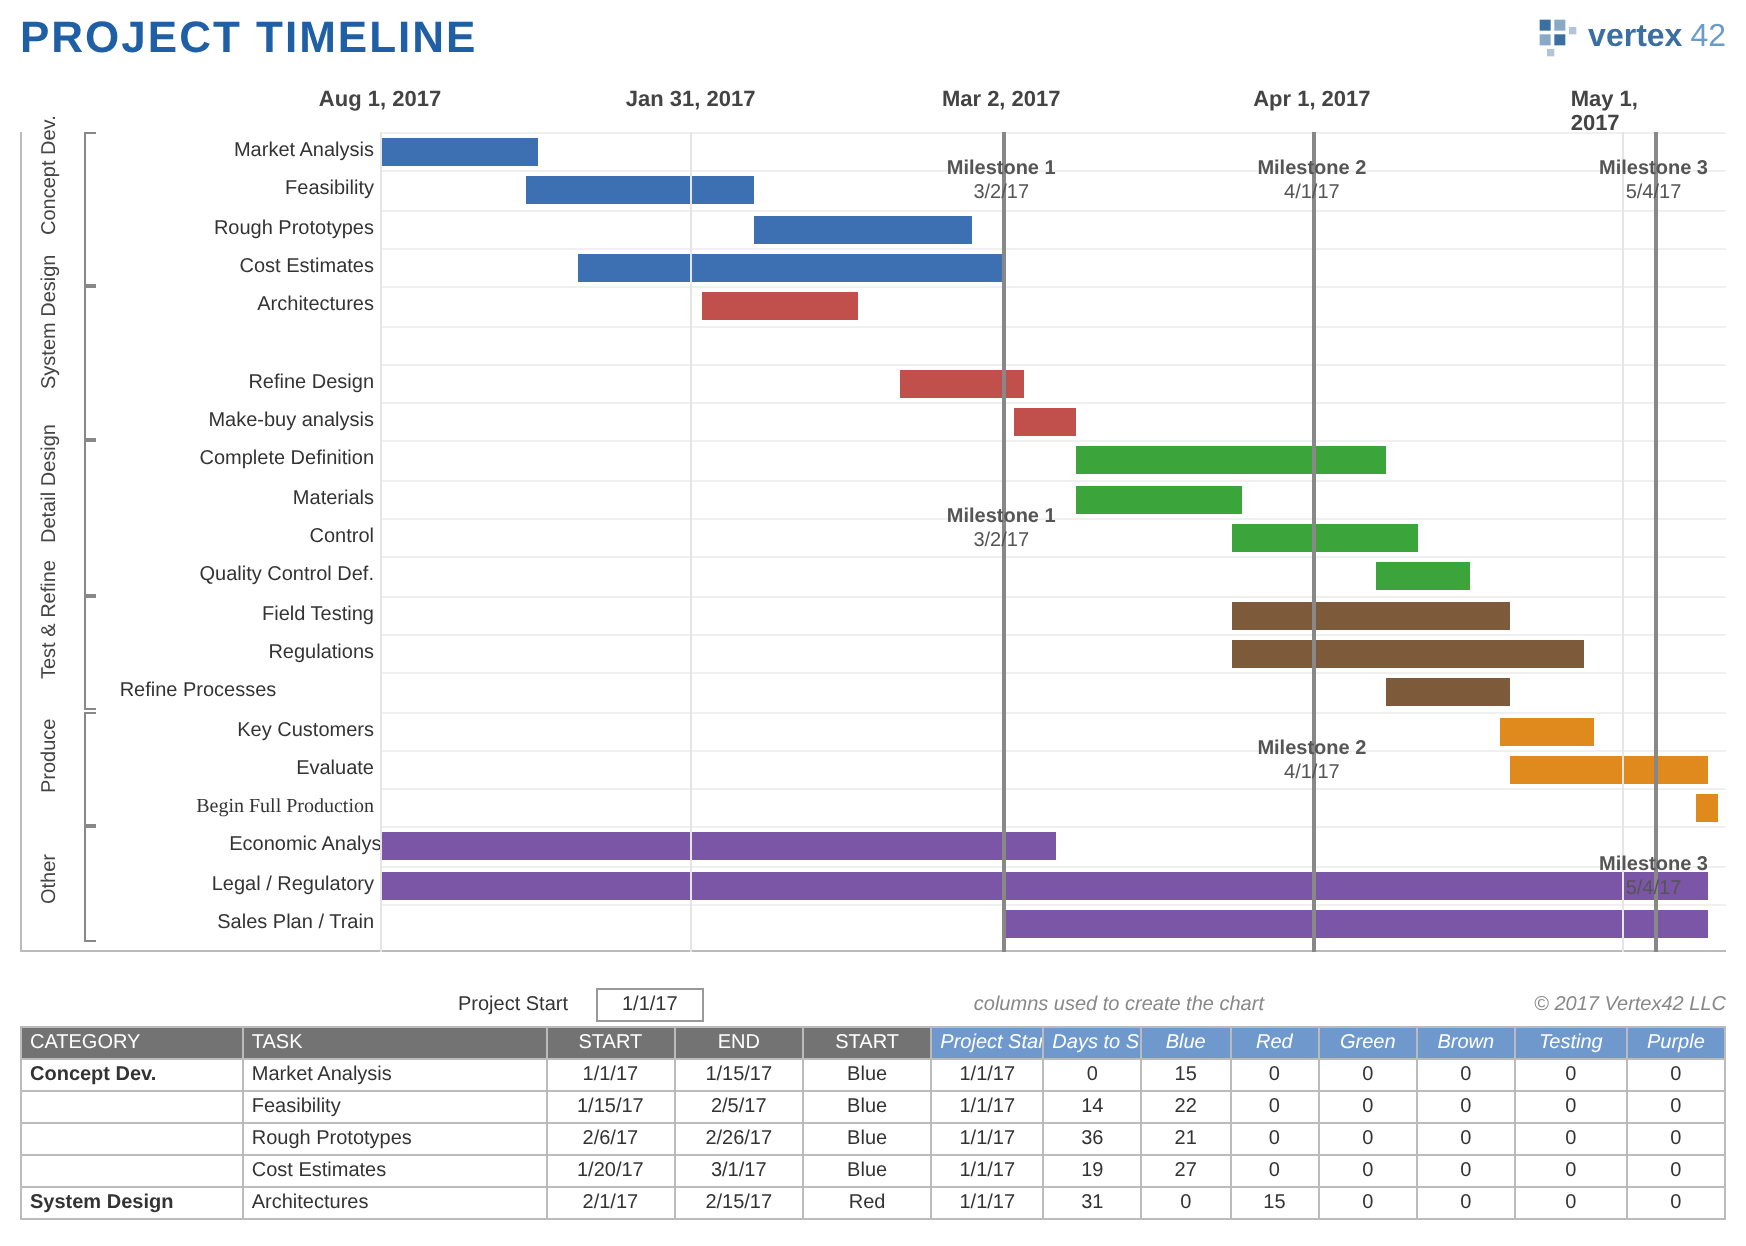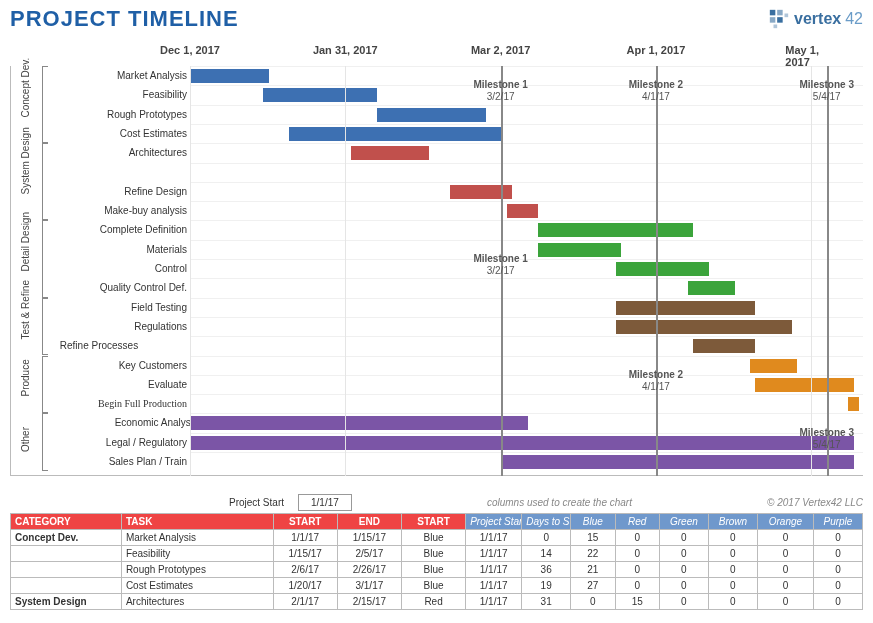--- a/index.html
+++ b/index.html
@@ -27,21 +27,21 @@
   .group-bracket { position: absolute; left: 32px; width: 6px; border-left: 1px solid #888; border-top: 1px solid #888; border-bottom: 1px solid #888; }
 
   .meta-row { display: flex; align-items: center; gap: 8px; margin: 4px 10px 0 10px; font-size: 10px; }
   .meta-row .label { width: 280px; text-align: right; font-weight: normal; padding-right: 6px; }
   .meta-row .box { border: 1px solid #999; padding: 2px 12px; }
   .meta-row .note { flex: 1; text-align: center; font-style: italic; color: #888; }
   .meta-row .copy { color: #888; font-style: italic; }
 
   table { border-collapse: collapse; width: calc(100% - 20px); margin: 2px 10px 0 10px; font-size: 10px; table-layout: fixed; }
   th, td { border: 1px solid #bbb; padding: 2px 4px; text-align: center; overflow: hidden; white-space: nowrap; }
-  thead th { background: #ef4444; color: #fff; font-weight: bold; }
+  thead th { background: #737373; color: #fff; font-weight: normal; }
   thead th.light { background: #6f98cc; font-weight: normal; font-style: italic; }
   .cat-cell { text-align: left; font-weight: bold; background: #fff; }
   .task-cell { text-align: left; }
   col.c1 { width: 95px; } col.c2 { width: 130px; } col.c3 { width: 55px; } col.c4 { width: 55px; } col.c5 { width: 55px; }
   col.c6 { width: 48px; } col.c7 { width: 42px; } col.c8 { width: 38px; } col.c9 { width: 38px; } col.c10 { width: 42px; } col.c11 { width: 42px; } col.c12 { width: 48px; } col.c13 { width: 42px; }
 </style>
 </head>
 <body>
 
 <div class="header">
@@ -159,21 +159,21 @@
         <div class="task-label" style="left: 0px; width: 180px; line-height: 19.3px;">Legal / Regulatory</div>
         <div class="bar" style="left: 180px; width: 662.646px; background: rgb(123, 85, 166);"></div>
       </div>
       <div class="gridrow" style="top: 366.7px;"></div>
       <div class="row" style="top: 386px; height: 19.3px;">
         <div class="task-label" style="left: 0px; width: 180px; line-height: 19.3px;">Sales Plan / Train</div>
         <div class="bar" style="left: 490.615px; width: 352.031px; background: rgb(123, 85, 166);"></div>
       </div>
       <div class="gridrow" style="top: 386px;"></div>
     </div>
-<div class="axis-label" style="left: 180px; top: 8px;">Dec 1, 2017</div>
+<div class="axis-label" style="left: 180px; top: 8px;">Aug 1, 2017</div>
     <div class="gridline" style="left: 180px;"></div>
     <div class="axis-label" style="left: 335.308px; top: 8px;">Jan 31, 2017</div>
     <div class="gridline" style="left: 335.308px;"></div>
     <div class="axis-label" style="left: 490.615px; top: 8px;">Mar 2, 2017</div>
     <div class="gridline" style="left: 490.615px;"></div>
     <div class="axis-label" style="left: 645.923px; top: 8px;">Apr 1, 2017</div>
     <div class="gridline" style="left: 645.923px;"></div>
     <div class="axis-label" style="left: 801.231px; top: 8px;">May 1, 2017</div>
     <div class="gridline" style="left: 801.231px;"></div>
     <div class="milestone-line" style="left: 490.615px;"></div>
@@ -228,21 +228,21 @@
         <th style="text-align: left;">TASK</th>
         <th>START</th>
         <th>END</th>
         <th>START</th>
         <th class="light">Project Start</th>
         <th class="light">Days to Start</th>
         <th class="light">Blue</th>
         <th class="light">Red</th>
         <th class="light">Green</th>
         <th class="light">Brown</th>
-        <th class="light">Orange</th>
+        <th class="light">Testing</th>
         <th class="light">Purple</th>
       </tr>
     </thead>
   <tbody id="tbody">
       <tr>
         <td class="cat-cell">Concept Dev.</td>
         <td class="task-cell">Market Analysis</td>
         <td>1/1/17</td>
         <td>1/15/17</td>
         <td>Blue</td>

